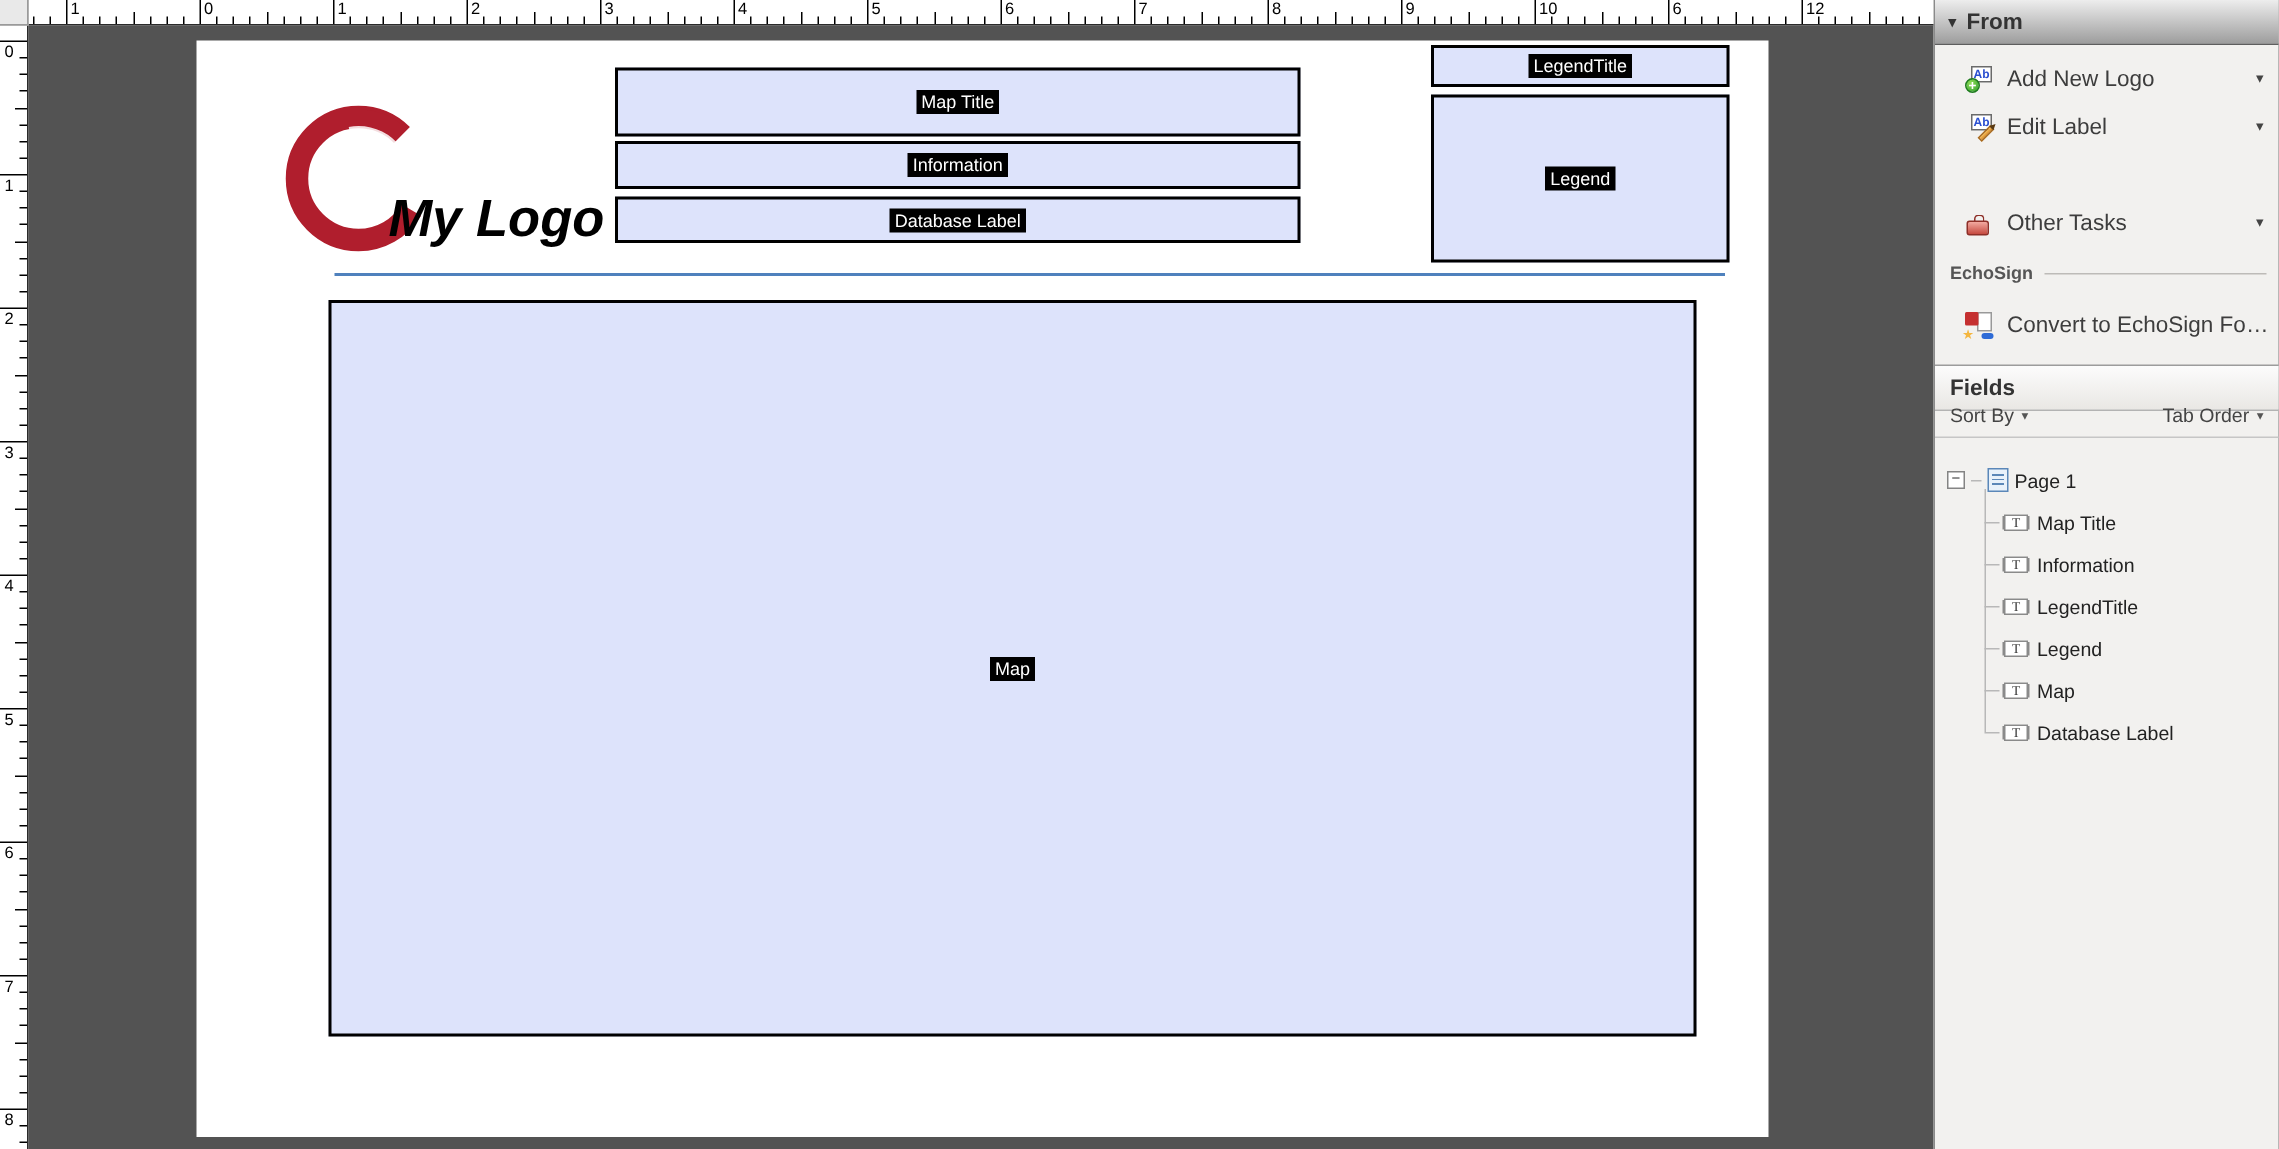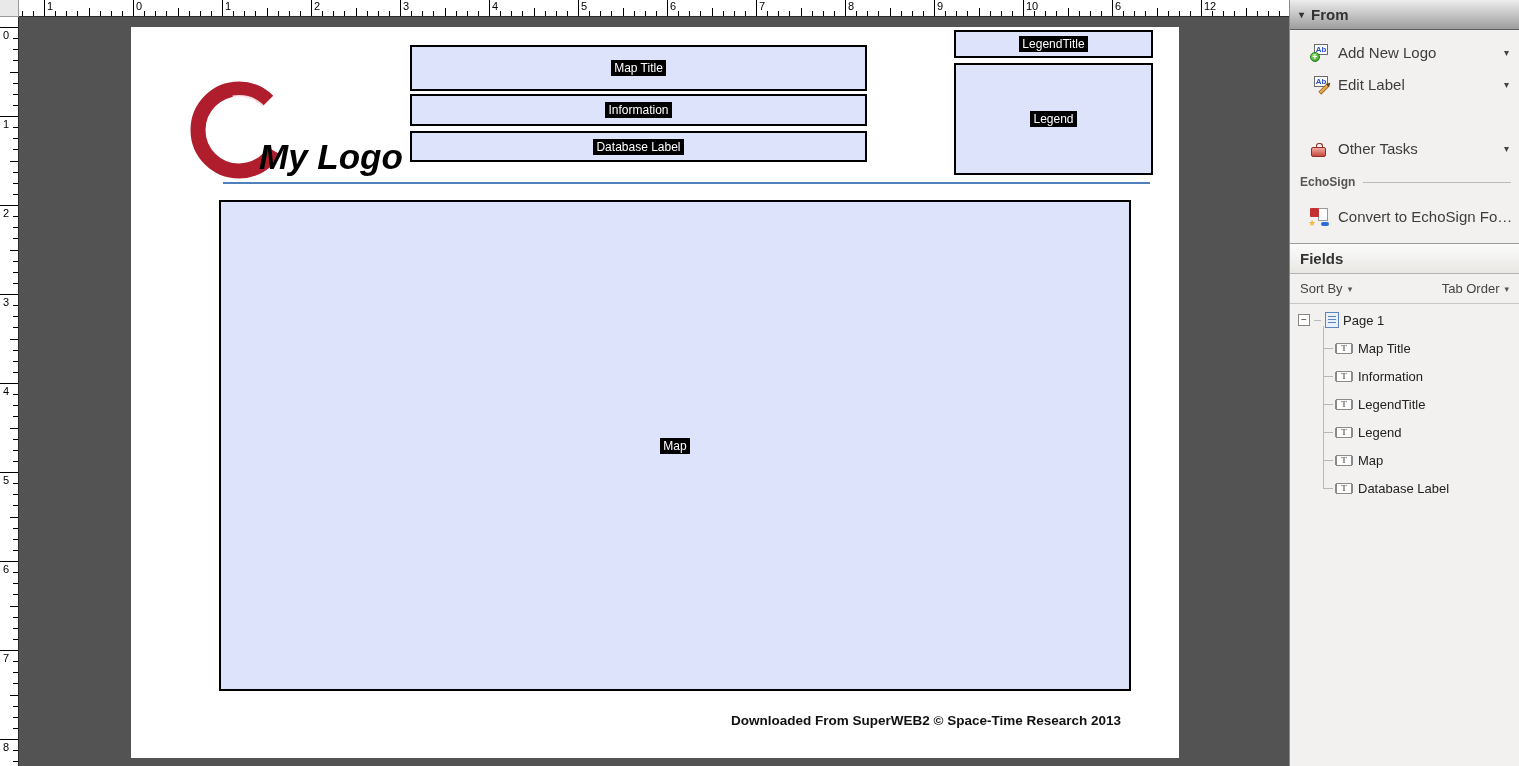--- a/index.html
+++ b/index.html
@@ -14,21 +14,21 @@
   .ruler-left { position:absolute; left:0; top:17px; width:19px; height:749px;
                 background:#fff; border-right:1px solid #2a2a2a; overflow:hidden; z-index:2; }
   .ruler-corner { position:absolute; left:0; top:0; width:19px; height:17px;
                   background:#e9e9e9; border-right:1px solid #9a9a9a; border-bottom:1px solid #9a9a9a; z-index:3; }
   .tick { position:absolute; background:#000; }
   .tick-label { position:absolute; font-size:11px; color:#000; line-height:11px; }
 
   .page { position:absolute; left:131px; top:27px; width:1048px; height:731px; background:#fff; }
 
   
-  .logo { position:absolute; left:40px; top:46px; width:270px; height:125px; }
+  .logo { position:absolute; left:40px; top:35px; width:270px; height:125px; }
   .logo svg { position:absolute; left:10px; top:2px; }
   .logo-text { position:absolute; left:88px; top:64px; font-weight:bold; font-style:italic;
                font-size:35px; color:#000; letter-spacing:0px; white-space:nowrap; }
 
   .hrule { position:absolute; left:92px; top:155px; width:927px; height:2px; background:#4f81bd; }
 
   
   .field { position:absolute; background:#dde3fb; border:2px solid #000;
            display:flex; align-items:center; justify-content:center; }
   .chip { background:#000; color:#fff; font-size:12px; line-height:16px; padding:0 3px; white-space:nowrap; }
@@ -60,21 +60,21 @@
   .echosign-row { position:absolute; left:0; top:174px; width:100%; height:16px;
                   display:flex; align-items:center; padding-left:10px; }
   .echosign-label { font-size:12px; font-weight:bold; color:#555; }
   .echosign-line { flex:1; height:1px; background:#bdbbb8; margin:0 8px; }
 
   .fields-header { position:absolute; left:0; top:243px; width:100%; height:31px;
                    background:linear-gradient(#fcfcfc,#e9e7e4);
                    border-top:1px solid #9c9c9c; border-bottom:1px solid #b3b3b3;
                    display:flex; align-items:center; padding-left:10px;
                    font-weight:bold; font-size:15px; color:#333; }
-  .sort-bar { position:absolute; left:0; top:274px; width:100%; height:30px;
+  .sort-bar { position:absolute; left:0; top:262px; width:100%; height:30px;
               display:flex; align-items:center; justify-content:space-between;
               padding:0 10px; border-bottom:1px solid #c6c6c6; font-size:13px; color:#444; }
   .sort-bar .dd { font-size:9px; color:#555; margin-left:5px; }
   .sort-ctl { display:flex; align-items:center; cursor:default; }
 
   .tree { position:absolute; left:0; top:306px; width:100%; }
   .tree-connector { position:absolute; left:33px; top:20px; width:1px; height:162px; background:#b8b8b8; }
   .tree-root { height:28px; display:flex; align-items:center; gap:4px; padding-left:8px;
                font-size:13px; color:#222; }
   .tree-item { position:relative; height:28px; display:flex; align-items:center; gap:6px;
@@ -358,21 +358,20 @@
     <div class="field f-legtitle">
       <span class="chip">LegendTitle</span>
     </div>
     <div class="field f-legend">
       <span class="chip">Legend</span>
     </div>
     <div class="field f-map">
       <span class="chip">Map</span>
     </div>
 
-    <div class="footer-text">Downloaded From SuperWEB2 © Space-Time Research 2013</div>
   </div>
 </div>
 
 <div class="sidebar">
 
   <div class="tasks-header">
     <span class="hdr-arrow">▾</span>
     <span>From</span>
   </div>
 

